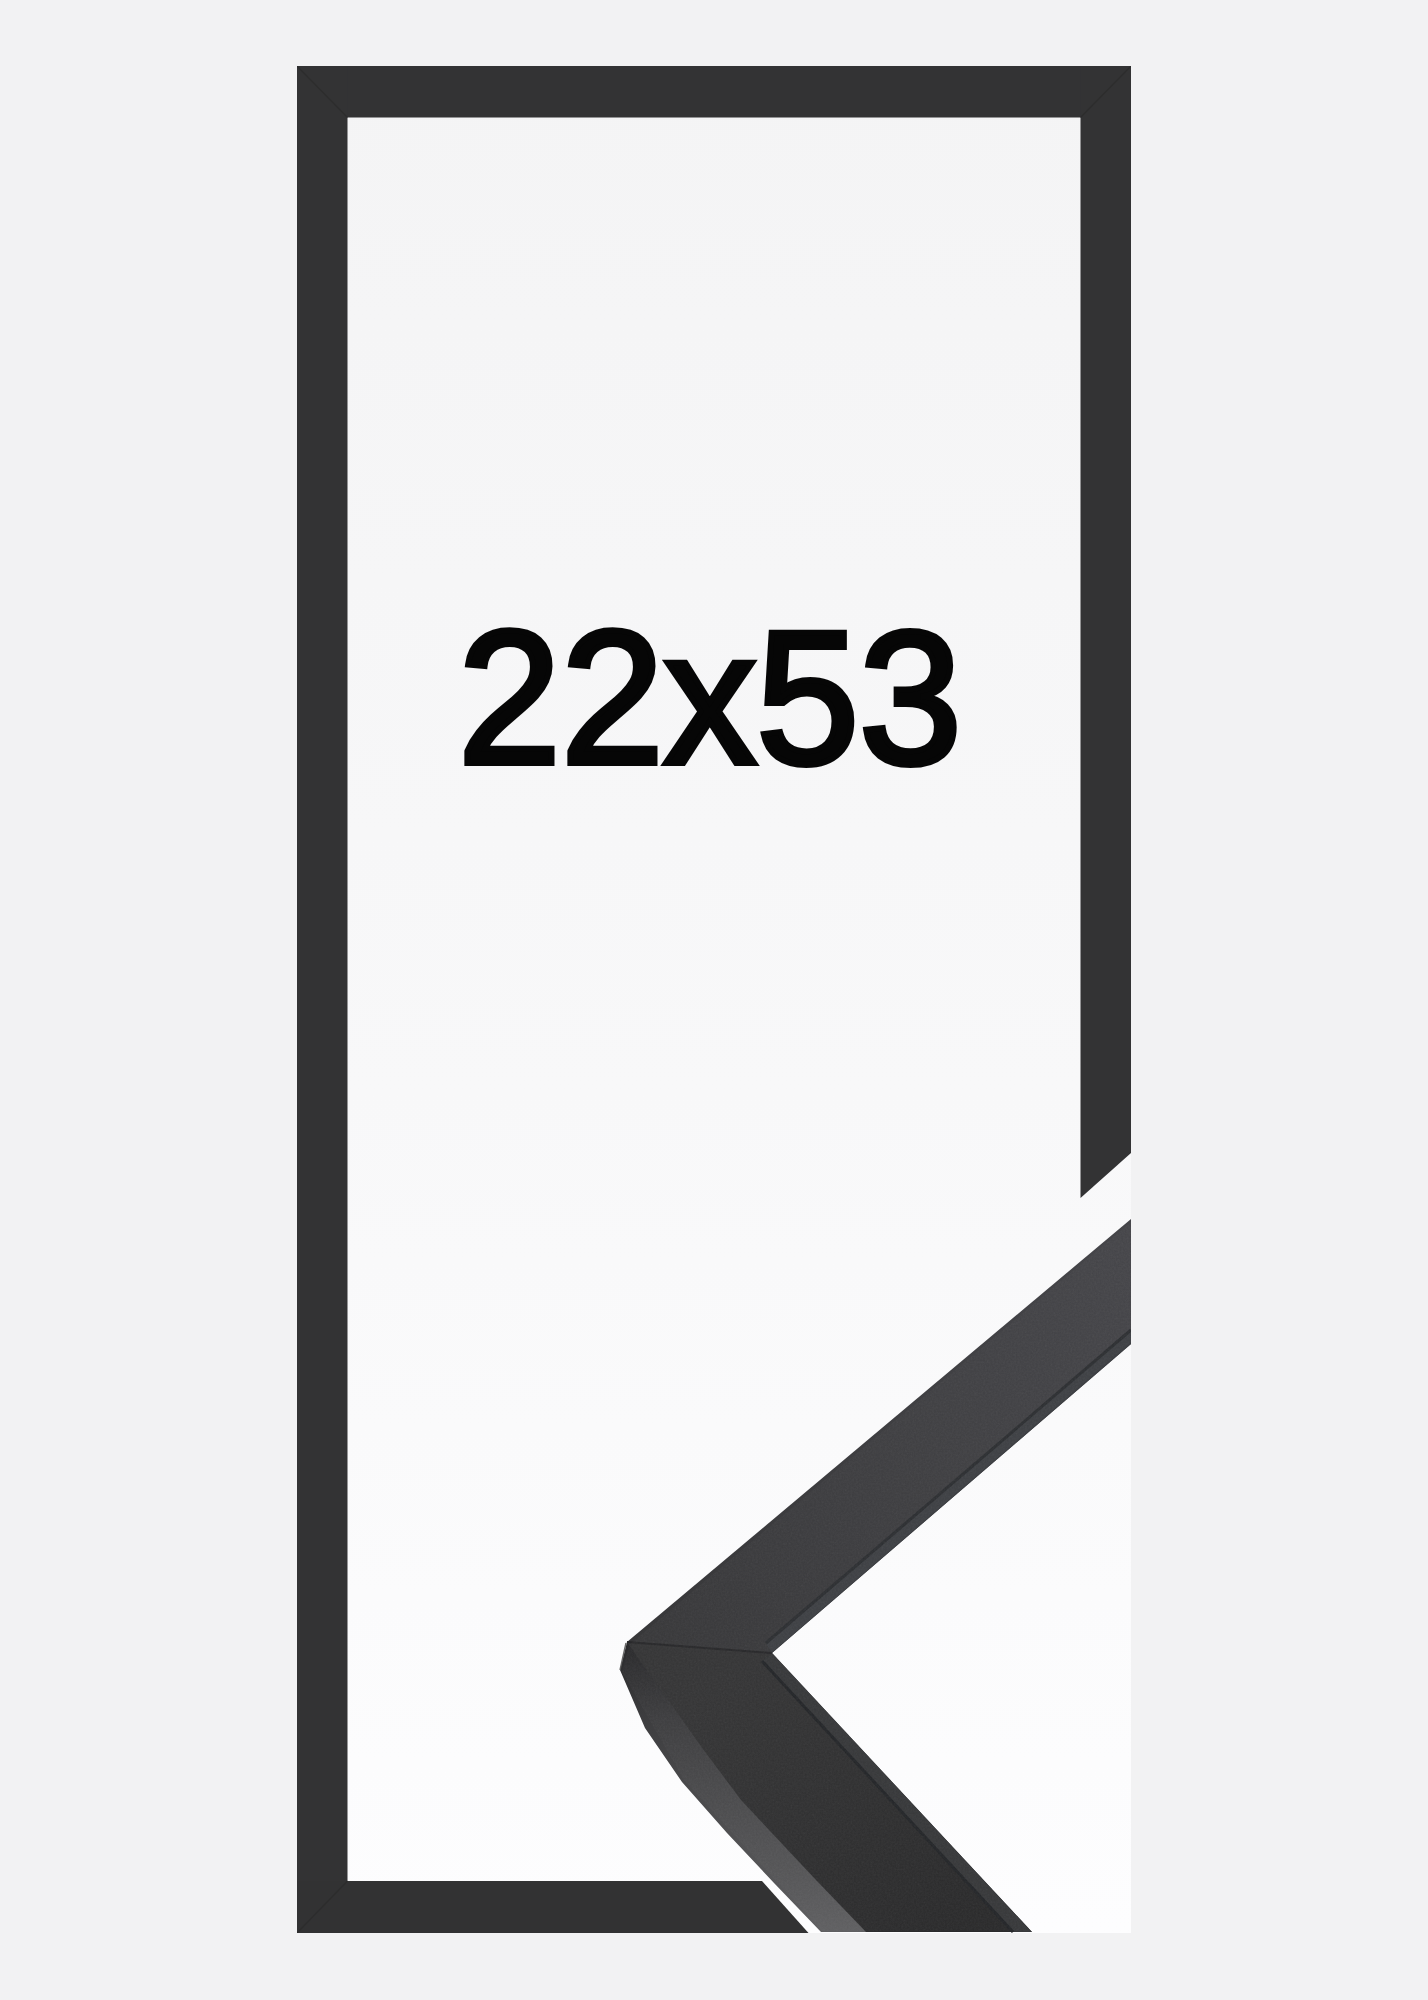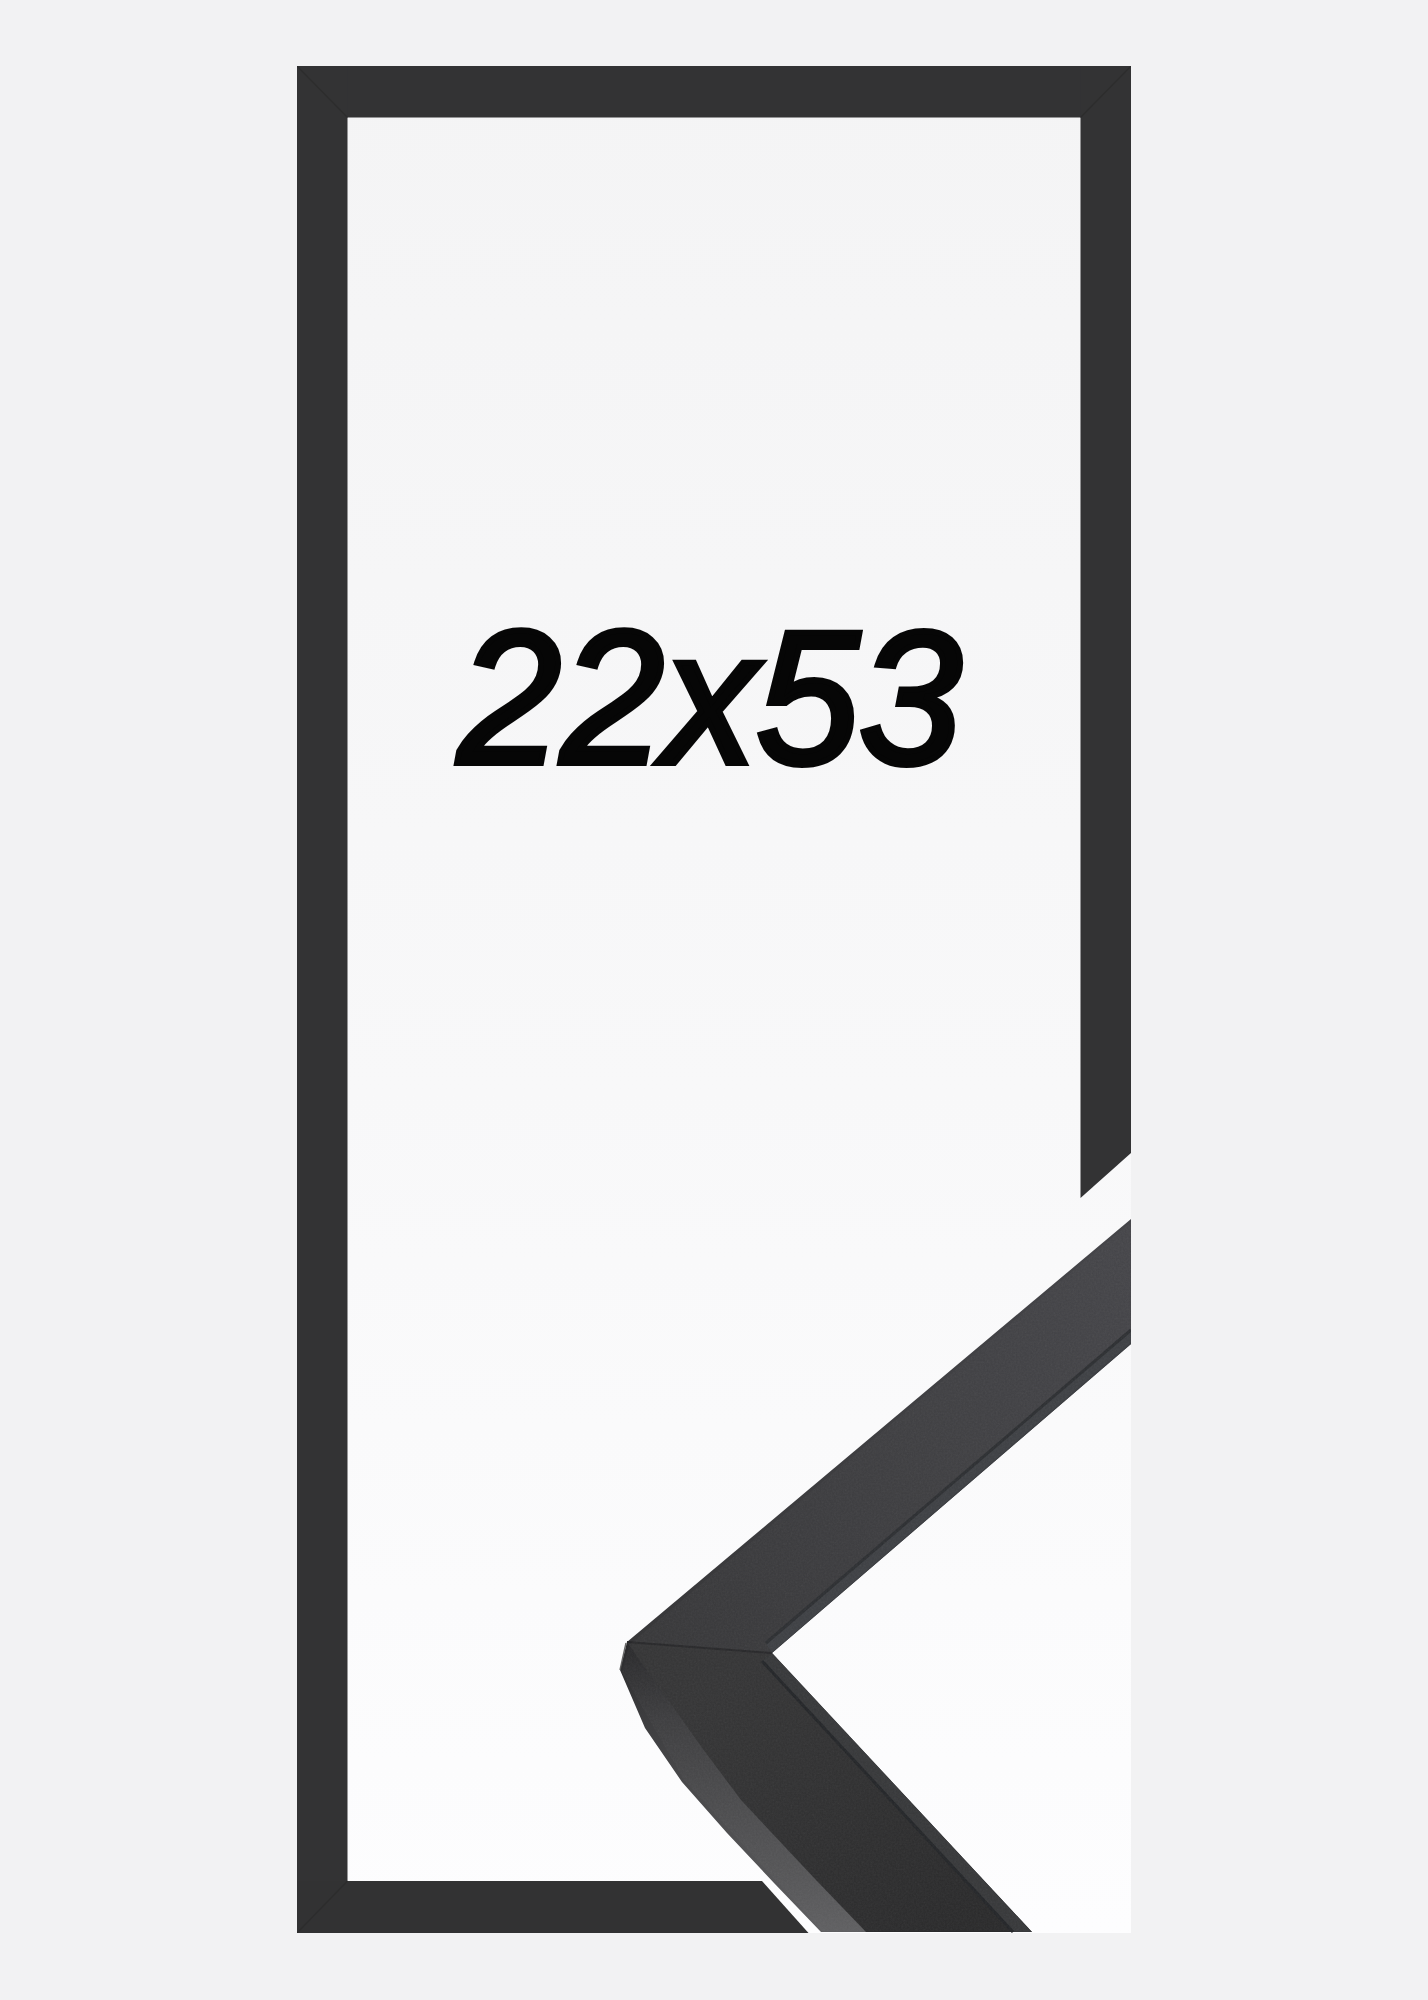--- a/index.html
+++ b/index.html
@@ -1,16 +1,16 @@
 <!DOCTYPE html>
 <html><head>
 <meta charset="utf-8">
 <style>
   html,body{margin:0;padding:0;background:#f2f2f3;}
-  .stage{position:relative;width:1236px;height:2000px;overflow:hidden;background:#f2f2f3;font-style:italic;}
+  .stage{position:relative;width:1236px;height:2000px;overflow:hidden;background:#f2f2f3;}
   svg{display:block;}
 </style>
 </head>
 <body>
 <div class="stage">
 <svg width="1428" height="2000" viewBox="0 0 1428 2000" xmlns="http://www.w3.org/2000/svg">
   <defs>
     <linearGradient id="photoBg" x1="0" y1="66" x2="0" y2="1932" gradientUnits="userSpaceOnUse">
       <stop offset="0" stop-color="#f4f4f5"></stop>
       <stop offset="0.55" stop-color="#f8f8f9"></stop>

